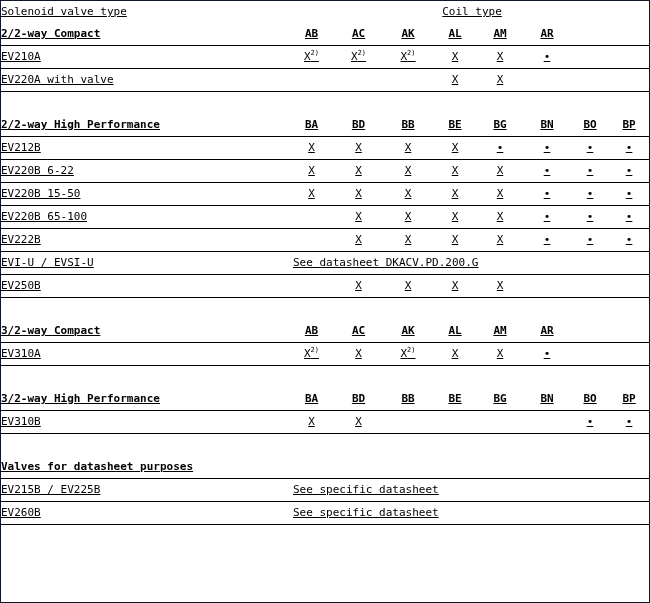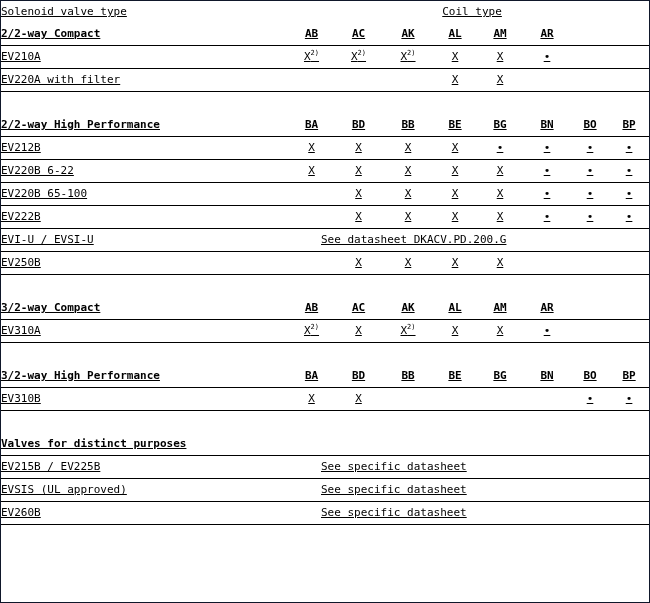--- a/index.html
+++ b/index.html
@@ -66,21 +66,20 @@
   .spacer td {
     height: 14px;
     line-height: 14px;
   }
   .note {
     padding-left: 0;
     text-align: left;
   }
   .note-inner {
     padding-left: 4px;
-    margin-left: 28px;
   }
 </style>
 </head>
 <body>
 
 <div id="page">
   <table class="grid">
     <colgroup>
       <col style="width:288px">
       <col style="width:45px">
@@ -118,21 +117,21 @@
         <td class="c"><span>X</span><span class="sup">2)</span></td>
         <td class="c">X</td>
         <td class="c">X</td>
         <td class="c dot">•</td>
         <td class="c"></td>
         <td class="c"></td>
       </tr>
 
 
       <tr class="ruled">
-        <td class="label">EV220A with filter</td>
+        <td class="label">EV220A with valve</td>
         <td class="c"></td>
         <td class="c"></td>
         <td class="c"></td>
         <td class="c">X</td>
         <td class="c">X</td>
         <td class="c"></td>
         <td class="c"></td>
         <td class="c"></td>
       </tr>
 
@@ -170,20 +169,31 @@
         <td class="c">X</td>
         <td class="c">X</td>
         <td class="c">X</td>
         <td class="c">X</td>
         <td class="c">X</td>
         <td class="c dot">•</td>
         <td class="c dot">•</td>
         <td class="c dot">•</td>
       </tr>
 
+      <tr class="ruled">
+        <td class="label">EV220B 15-50</td>
+        <td class="c">X</td>
+        <td class="c">X</td>
+        <td class="c">X</td>
+        <td class="c">X</td>
+        <td class="c">X</td>
+        <td class="c dot">•</td>
+        <td class="c dot">•</td>
+        <td class="c dot">•</td>
+      </tr>
 
       <tr class="ruled">
         <td class="label">EV220B 65-100</td>
         <td class="c"></td>
         <td class="c">X</td>
         <td class="c">X</td>
         <td class="c">X</td>
         <td class="c">X</td>
         <td class="c dot">•</td>
         <td class="c dot">•</td>
@@ -275,37 +285,31 @@
         <td class="c"></td>
         <td class="c dot">•</td>
         <td class="c dot">•</td>
       </tr>
 
       <tr class="spacer">
         <td colspan="9"></td>
       </tr>
 
       <tr class="ruled">
-        <td class="label bold">Valves for distinct purposes</td>
+        <td class="label bold">Valves for datasheet purposes</td>
         <td class="c" colspan="8"></td>
       </tr>
 
       <tr class="ruled">
         <td class="label">EV215B / EV225B</td>
         <td class="note" colspan="8">
           <span class="note-inner">See specific datasheet</span>
         </td>
       </tr>
 
-      <tr class="ruled">
-        <td class="label">EVSIS (UL approved)</td>
-        <td class="note" colspan="8">
-          <span class="note-inner">See specific datasheet</span>
-        </td>
-      </tr>
 
       <tr class="ruled">
         <td class="label">EV260B</td>
         <td class="note" colspan="8">
           <span class="note-inner">See specific datasheet</span>
         </td>
       </tr>
     </tbody>
   </table>
 </div>

